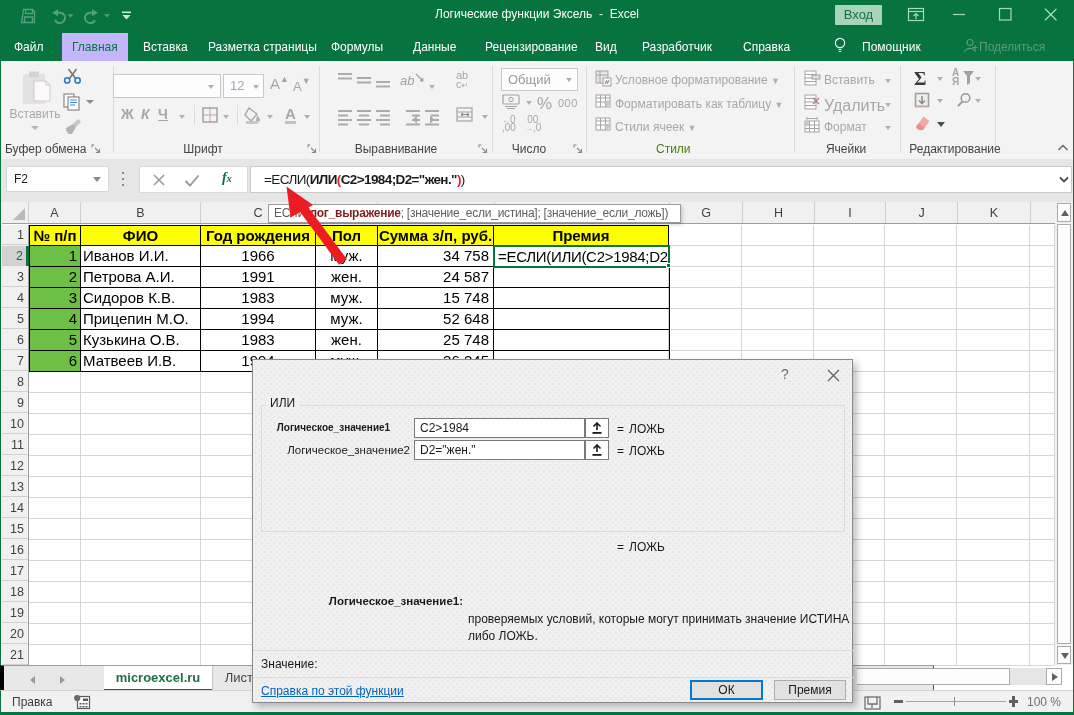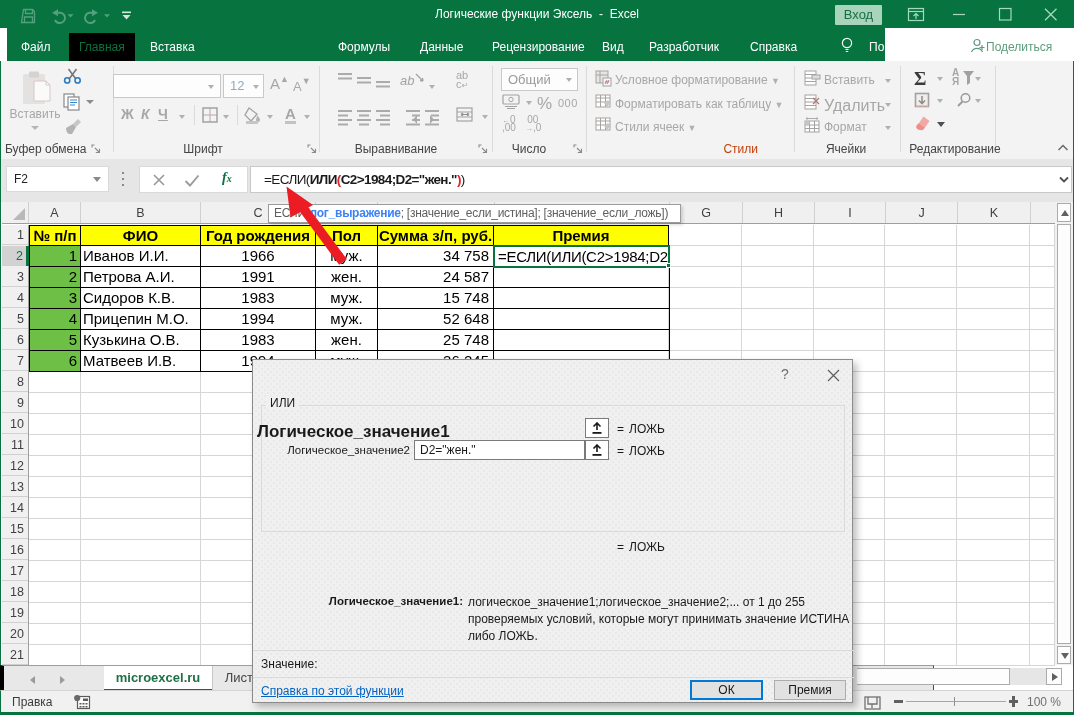--- a/index.html
+++ b/index.html
@@ -6,23 +6,23 @@
 html,body { width:1074px; height:715px; overflow:hidden; font-family:"Liberation Sans", sans-serif; }
 body { position:relative; background:#fff; }
 .abs { position:absolute; }
 
 
 #titlebar { left:0; top:0; width:1074px; height:28px; background:#077440; }
 #title { left:0; top:7px; width:1074px; text-align:center; color:#fff; font-size:12px; }
 #vhod { left:835px; top:5px; width:47px; height:20px; background:#a8d4bc; border-radius:1px; color:#176e43; font-size:13px; text-align:center; line-height:19px; }
 
 
-#tabbar { left:7px; top:28px; width:878px; height:33px; background:#077440; }
+#tabbar { left:0; top:28px; width:1074px; height:33px; background:#077440; }
 .tab { position:absolute; top:5px; height:28px; line-height:28px; color:#fff; font-size:12px; padding:0 14px; }
-.tab.active { background:#000000; color:#077440; }
+.tab.active { background:#c4b5fd; color:#077440; }
 
 
 #ribbon { left:0; top:61px; width:1074px; height:98px; background:#f3f3f3; border-left:1px solid #077440; border-right:1px solid #077440; }
 .gsep { position:absolute; top:5px; width:1px; height:86px; background:#dcdbda; }
 .gray { color:#a9a7a5; }
 
 
 #fbar { left:0; top:159px; width:1074px; height:43px; background:#e6e6e6; border-left:1px solid #077440; border-right:1px solid #077440; }
 #namebox { left:5px; top:7px; width:103px; height:26px; background:#fff; border:1px solid #d9d9d9; font-size:12px; color:#222; line-height:24px; padding-left:7px; }
 #fbtns { left:138px; top:7px; width:109px; height:27px; background:#fff; border:1px solid #d9d9d9; }
@@ -88,20 +88,21 @@
       <path d="M145 2.8 l11.5 11.4 M156.5 2.8 l-11.5 11.4" stroke-width="1.3"></path>
     </g>
   </svg>
 </div>
 <div class="abs" id="title">Логические функции Эксель&nbsp; -&nbsp; Excel</div>
 <div class="abs" id="vhod">Вход</div>
 <div class="abs" id="tabbar">
   <div class="tab" style="left:0px">Файл</div>
   <div class="tab active" style="left:62px;padding:0 10px">Главная</div>
   <div class="tab" style="left:129px">Вставка</div>
+  <div class="tab" style="left:194px">Разметка страницы</div>
   <div class="tab" style="left:317px">Формулы</div>
   <div class="tab" style="left:399px">Данные</div>
   <div class="tab" style="left:471px">Рецензирование</div>
   <div class="tab" style="left:581px">Вид</div>
   <div class="tab" style="left:628px">Разработчик</div>
   <div class="tab" style="left:729px">Справка</div>
   <svg class="abs" style="left:833px;top:9px" width="14" height="17" viewBox="0 0 14 17">
     <g stroke="#fff" fill="none" stroke-width="1.2">
       <circle cx="7" cy="6" r="4.6"></circle>
       <path d="M5.5 12.5 h3 M5.8 14.5 h2.4"></path>
@@ -247,21 +248,21 @@
     <path d="M1 4 h14 M1 8 h14 M5.5 1 v12 M10.5 1 v12" stroke="#a5a3a1"></path>
     <path d="M9 9 l4 -3 3 3 -4 4 z" fill="#c8c6c4"></path>
   </svg>
   <div class="abs gray" style="left:614px;top:36px;font-size:12px">Форматировать как таблицу <span style="font-size:9px;color:#b0b0b0">▼</span></div>
   <svg class="abs" style="left:594px;top:56px" width="17" height="17" viewBox="0 0 17 17">
     <rect x="1" y="1" width="14" height="12" fill="#fff" stroke="#a5a3a1"></rect>
     <path d="M1 4 h14 M1 8 h14 M5.5 1 v12 M10.5 1 v12" stroke="#a5a3a1"></path>
     <path d="M9 9 l4 -3 3 3 -4 4 z" fill="#c8c6c4"></path>
   </svg>
   <div class="abs gray" style="left:614px;top:59px;font-size:12px">Стили ячеек <span style="font-size:9px;color:#b0b0b0">▼</span></div>
-  <div class="abs" style="left:687px;top:81px;width:70px;font-size:12px;color:#c2410c;text-align:right">Стили</div>
+  <div class="abs" style="left:655px;top:81px;width:70px;font-size:12px;color:#4d7c0f;text-align:left">Стили</div>
   <div class="gsep" style="left:793px"></div>
 
   <svg class="abs" style="left:803px;top:9px" width="17" height="17" viewBox="0 0 17 17">
     <rect x="1" y="1" width="11" height="14" fill="#fff" stroke="#a5a3a1"></rect>
     <path d="M1 4.5 h11 M1 8 h11 M1 11.5 h11" stroke="#a5a3a1"></path>
     <rect x="8" y="5" width="8" height="4" fill="#e0dedc" stroke="#a5a3a1"></rect>
   </svg>
   <div class="abs gray" style="left:823px;top:12px;font-size:12px">Вставить</div>
   <div class="abs" style="left:884px;top:18px;width:0;height:0;border-left:3.5px solid transparent;border-right:3.5px solid transparent;border-top:4px solid #b0b0b0"></div>
   <svg class="abs" style="left:803px;top:33px" width="17" height="17" viewBox="0 0 17 17">
@@ -459,21 +460,21 @@
 <div class="abs" style="left:1055px;top:202px;width:18px;height:463px;background:#f1f1f1">
   <div class="abs" style="left:2px;top:1px;width:14px;height:19px;background:#fdfdfd;border:1px solid #ababab">
     <div class="abs" style="left:3px;top:6px;width:0;height:0;border-left:4px solid transparent;border-right:4px solid transparent;border-bottom:6px solid #606060"></div>
   </div>
   <div class="abs" style="left:2px;top:22px;width:14px;height:420px;background:#fdfdfd;border:1px solid #ababab"></div>
   <div class="abs" style="left:2px;top:444px;width:14px;height:18px;background:#fdfdfd;border:1px solid #ababab">
     <div class="abs" style="left:3px;top:6px;width:0;height:0;border-left:4px solid transparent;border-right:4px solid transparent;border-top:6px solid #606060"></div>
   </div>
 </div>
 
-<div class="abs" id="tooltip">ЕСЛИ(<b style="color:#3b82f6">лог_выражение</b>; [значение_если_истина]; [значение_если_ложь])</div>
+<div class="abs" id="tooltip">ЕСЛИ(<b style="color:#7f1d1d">лог_выражение</b>; [значение_если_истина]; [значение_если_ложь])</div>
 
 <svg class="abs" style="left:270px;top:175px" width="90" height="100" viewBox="0 0 90 100">
   <path d="M16.5 11.5 L20.5 42.5 L43 30 Z" fill="#ec1c24"></path>
   <path d="M30 29 L73 87" stroke="#ec1c24" stroke-width="9.5"></path>
 </svg>
 <div class="abs" id="tabstrip">
   <div class="abs" style="left:26px;top:10px;width:0;height:0;border-top:4px solid transparent;border-bottom:4px solid transparent;border-right:5px solid #9a9a9a"></div>
   <div class="abs" style="left:56px;top:10px;width:0;height:0;border-top:4px solid transparent;border-bottom:4px solid transparent;border-left:5px solid #9a9a9a"></div>
   <div class="abs" style="left:100px;top:0;width:108px;height:25px;background:#fff;border-bottom:2px solid #077440;color:#1e7145;font-weight:bold;font-size:13px;text-align:center;line-height:23px">microexcel.ru</div>
   <div class="abs" style="left:208px;top:0;width:60px;height:25px;color:#444;font-size:13px;text-align:center;line-height:23px;border-left:1px solid #c6c6c6">Лист2</div>
@@ -513,21 +514,22 @@
 <div class="abs" id="greenbottom"></div>
 <div class="abs" style="left:1073px;top:61px;width:1px;height:651px;background:#077440"></div>
 <div class="abs" id="dialog">
   <div class="abs" style="left:528px;top:6px;font-size:14px;color:#6e6e6e">?</div>
   <svg class="abs" style="left:574px;top:9px" width="13" height="13" viewBox="0 0 13 13">
       <path d="M1 1 L12 12 M12 1 L1 12" stroke="#5f5f5f" stroke-width="1.2" fill="none"></path>
     </svg>
 
   <div class="abs" style="left:8px;top:45px;width:584px;height:127px;border:1px solid #dadada"></div>
   <div class="abs dlgtext" style="left:13px;top:36px;background:#f0f0f0;padding:0 4px;color:#1a1a1a;z-index:2">ИЛИ</div>
-  <div class="abs dlgtext" style="left:4px;top:62px;width:153px;text-align:center;font-weight:bold;font-size:17px">Логическое_значение1</div>
+  <div class="abs dlgtext" style="left:4px;top:62px;width:153px;text-align:center;font-weight:bold;font-size:10px">Логическое_значение1</div>
+  <div class="abs" style="left:161px;top:58px;width:171px;height:20px;background:#fff;border:1px solid #7a7a7a;font-size:12px;color:#1a1a1a;line-height:18px;padding-left:5px">C2&gt;1984</div>
   <div class="abs" style="left:332px;top:58px;width:24px;height:20px;background:#fff;border:1px solid #7a7a7a">
     <svg class="abs" style="left:5px;top:3px" width="12" height="13" viewBox="0 0 12 13">
         <path d="M6 1 L6 8 M2.5 4.5 L6 1 L9.5 4.5" stroke="#1a1a1a" stroke-width="1.6" fill="none"></path>
         <rect x="1.5" y="10" width="9" height="1.8" fill="#1a1a1a"></rect>
       </svg>
   </div>
   <div class="abs dlgtext" style="left:364px;top:62px">=</div>
   <div class="abs dlgtext" style="left:376px;top:62px">ЛОЖЬ</div>
   <div class="abs dlgtext" style="left:4px;top:84px;width:153px;text-align:right;font-size:11.5px">Логическое_значение2</div>
   <div class="abs" style="left:161px;top:80px;width:171px;height:20px;background:#fff;border:1px solid #7a7a7a;font-size:12px;color:#1a1a1a;line-height:18px;padding-left:5px">D2="жен."</div>
@@ -535,21 +537,20 @@
     <svg class="abs" style="left:5px;top:3px" width="12" height="13" viewBox="0 0 12 13">
         <path d="M6 1 L6 8 M2.5 4.5 L6 1 L9.5 4.5" stroke="#1a1a1a" stroke-width="1.6" fill="none"></path>
         <rect x="1.5" y="10" width="9" height="1.8" fill="#1a1a1a"></rect>
       </svg>
   </div>
   <div class="abs dlgtext" style="left:364px;top:84px">=</div>
   <div class="abs dlgtext" style="left:376px;top:84px">ЛОЖЬ</div>
   <div class="abs dlgtext" style="left:364px;top:180px">=</div>
   <div class="abs dlgtext" style="left:376px;top:180px">ЛОЖЬ</div>
   <div class="abs dlgtext" style="left:0px;top:235px;width:210px;text-align:right;font-weight:bold;font-size:11.5px">Логическое_значение1:</div>
-  <div class="abs dlgtext" style="left:215px;top:235px;white-space:nowrap">логическое_значение1;логическое_значение2;... от 1 до 255</div>
   <div class="abs dlgtext" style="left:215px;top:252px;white-space:nowrap">проверяемых условий, которые могут принимать значение ИСТИНА</div>
   <div class="abs dlgtext" style="left:215px;top:269px;white-space:nowrap">либо ЛОЖЬ.</div>
   <div class="abs" style="left:0;top:290px;width:601px;height:1px;background:#dadada"></div>
   <div class="abs dlgtext" style="left:8px;top:297px">Значение:</div>
   <div class="abs" style="left:0;top:317px;width:601px;height:1px;background:#dadada"></div>
   <div class="abs" style="left:8px;top:324px;font-size:12px;color:#0563c1;text-decoration:underline">Справка по этой функции</div>
   <div class="abs" style="left:437px;top:320px;width:73px;height:20px;background:#e1e1e1;border:2px solid #0078d7;font-size:12px;color:#1a1a1a;text-align:center;line-height:16px">ОК</div>
   <div class="abs" style="left:521px;top:320px;width:72px;height:20px;background:#e1e1e1;border:1px solid #adadad;font-size:12px;color:#1a1a1a;text-align:center;line-height:18px">Премия</div>
 </div>
 

